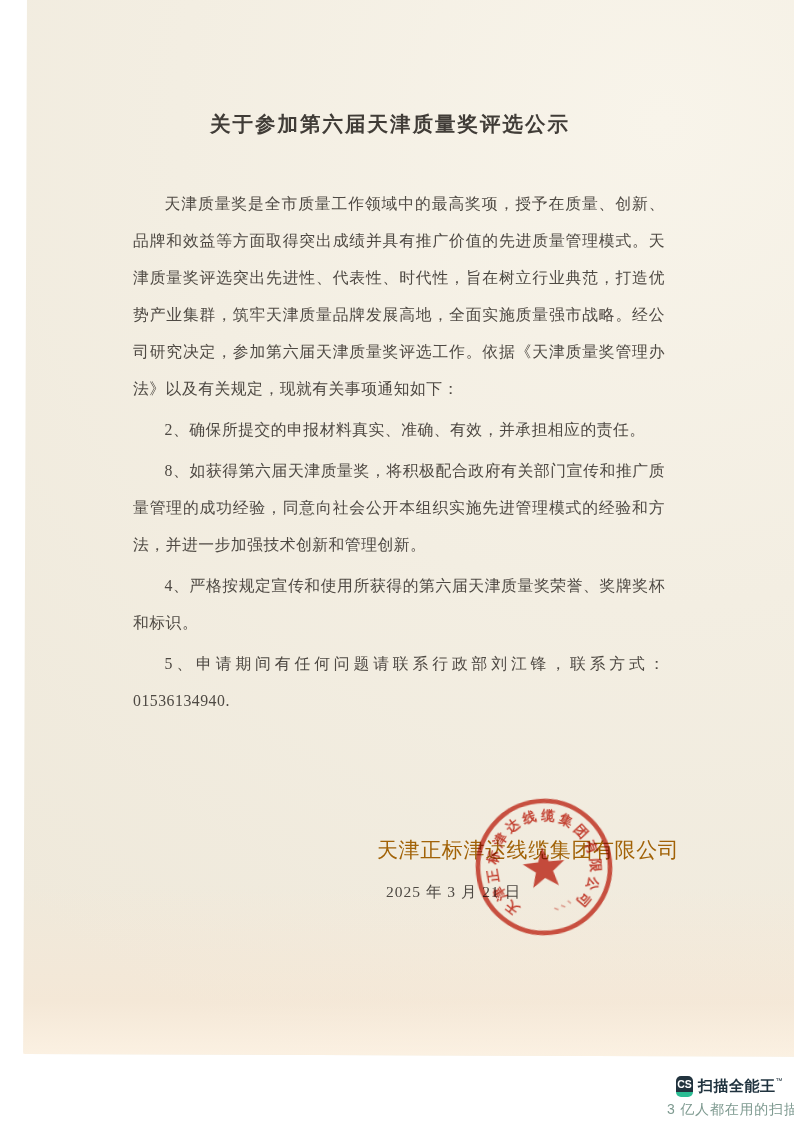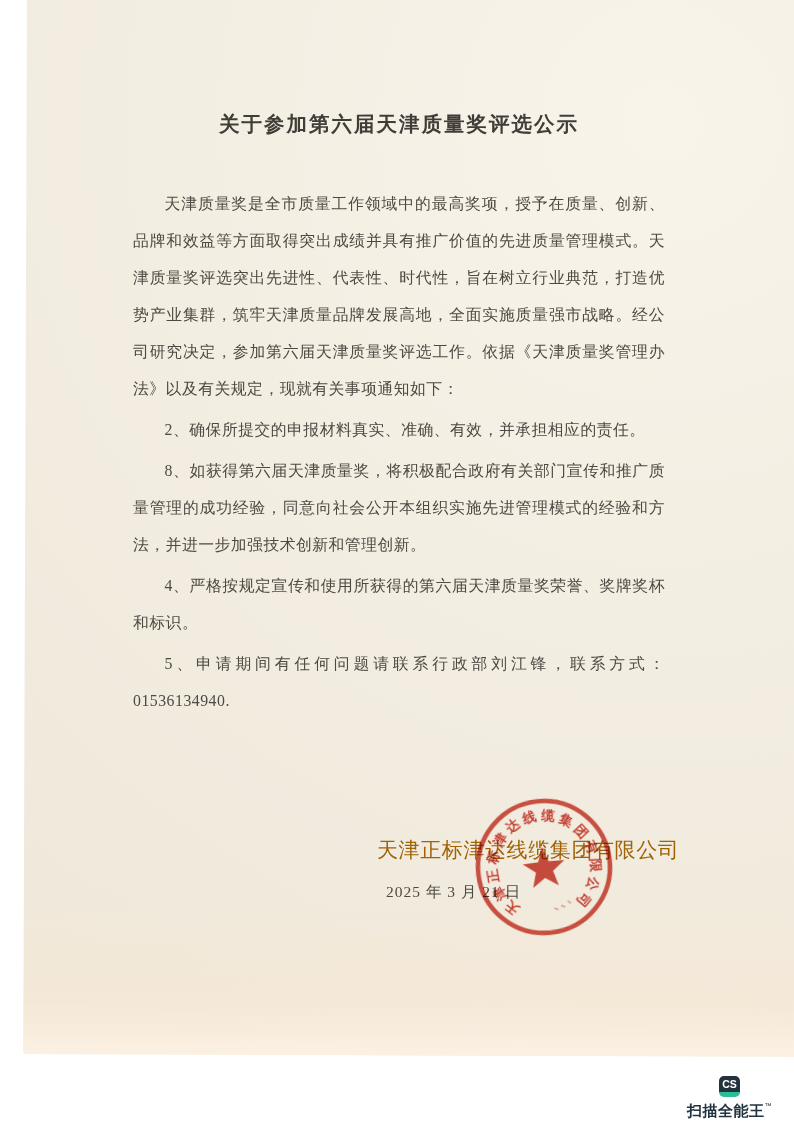--- a/index.html
+++ b/index.html
@@ -16,21 +16,21 @@
       radial-gradient(130% 95% at 82% 12%, #f8f4ea 0%, #f3eee2 48%, #efe9db 100%);
     border-radius:0 0 3px 2px;
   }
   .paper::after {
     content:""; position:absolute; inset:0;
     background:linear-gradient(180deg, rgba(0,0,0,0) 84%,
               rgba(250,230,210,0.45) 95%, rgba(255,243,228,0.75) 100%);
     pointer-events:none;
   }
   .doc-title {
-    position:absolute; top:110px; left:9px; width:780px;
+    position:absolute; top:110px; left:0; width:780px;
     text-align:center; font-size:20.5px; font-weight:bold;
     letter-spacing:2px; color:#403c37; margin:0;
   }
   .doc-body {
     position:absolute; left:129px; top:181px; width:540px;
     font-size:15.8px; line-height:37px; letter-spacing:0.5px;
     color:#4e4943; text-align:justify;
   }
   .doc-body p { margin:4px; text-indent:2em; }
   .sig-company {
@@ -54,21 +54,21 @@
     font-family:"Liberation Serif","DejaVu Serif",serif;
   }
   .seal-ring { fill:none; stroke:currentColor; stroke-width:4.6; opacity:0.92; }
   .seal-star { fill:currentColor; opacity:0.95; }
   .seal-code { stroke:currentColor; stroke-width:1.6; opacity:0.45; }
   
   .wm {
     position:absolute; left:667px; top:1076px; width:116px;
     font-family:"Liberation Sans","DejaVu Sans",sans-serif;
   }
-  .wm-row { display:flex; align-items:center; justify-content:flex-start; gap:5px; padding-left:9px;flex-direction:column; }
+  .wm-row { display:flex; align-items:center; justify-content:flex-start; gap:5px; padding-left:9px; }
   .cs-icon {
     width:21px; height:21px; border-radius:5px; box-sizing:border-box;
     background:linear-gradient(180deg,#22333e 0%,#22333e 74%,#2cbd94 74%,#2cbd94 100%);
     color:#ffffff; font-weight:bold; font-size:10.5px;
     display:flex; align-items:center; justify-content:center; padding-bottom:5px;
   }
   .wm-name { font-size:15px; font-weight:bold; color:#20333f; letter-spacing:0.5px; white-space:nowrap; }
   .wm-name sup { font-size:7px; font-weight:normal; vertical-align:top; }
   .wm-tagline {
     margin-top:4px; font-size:14px; color:#7e9a90; letter-spacing:0.8px;

